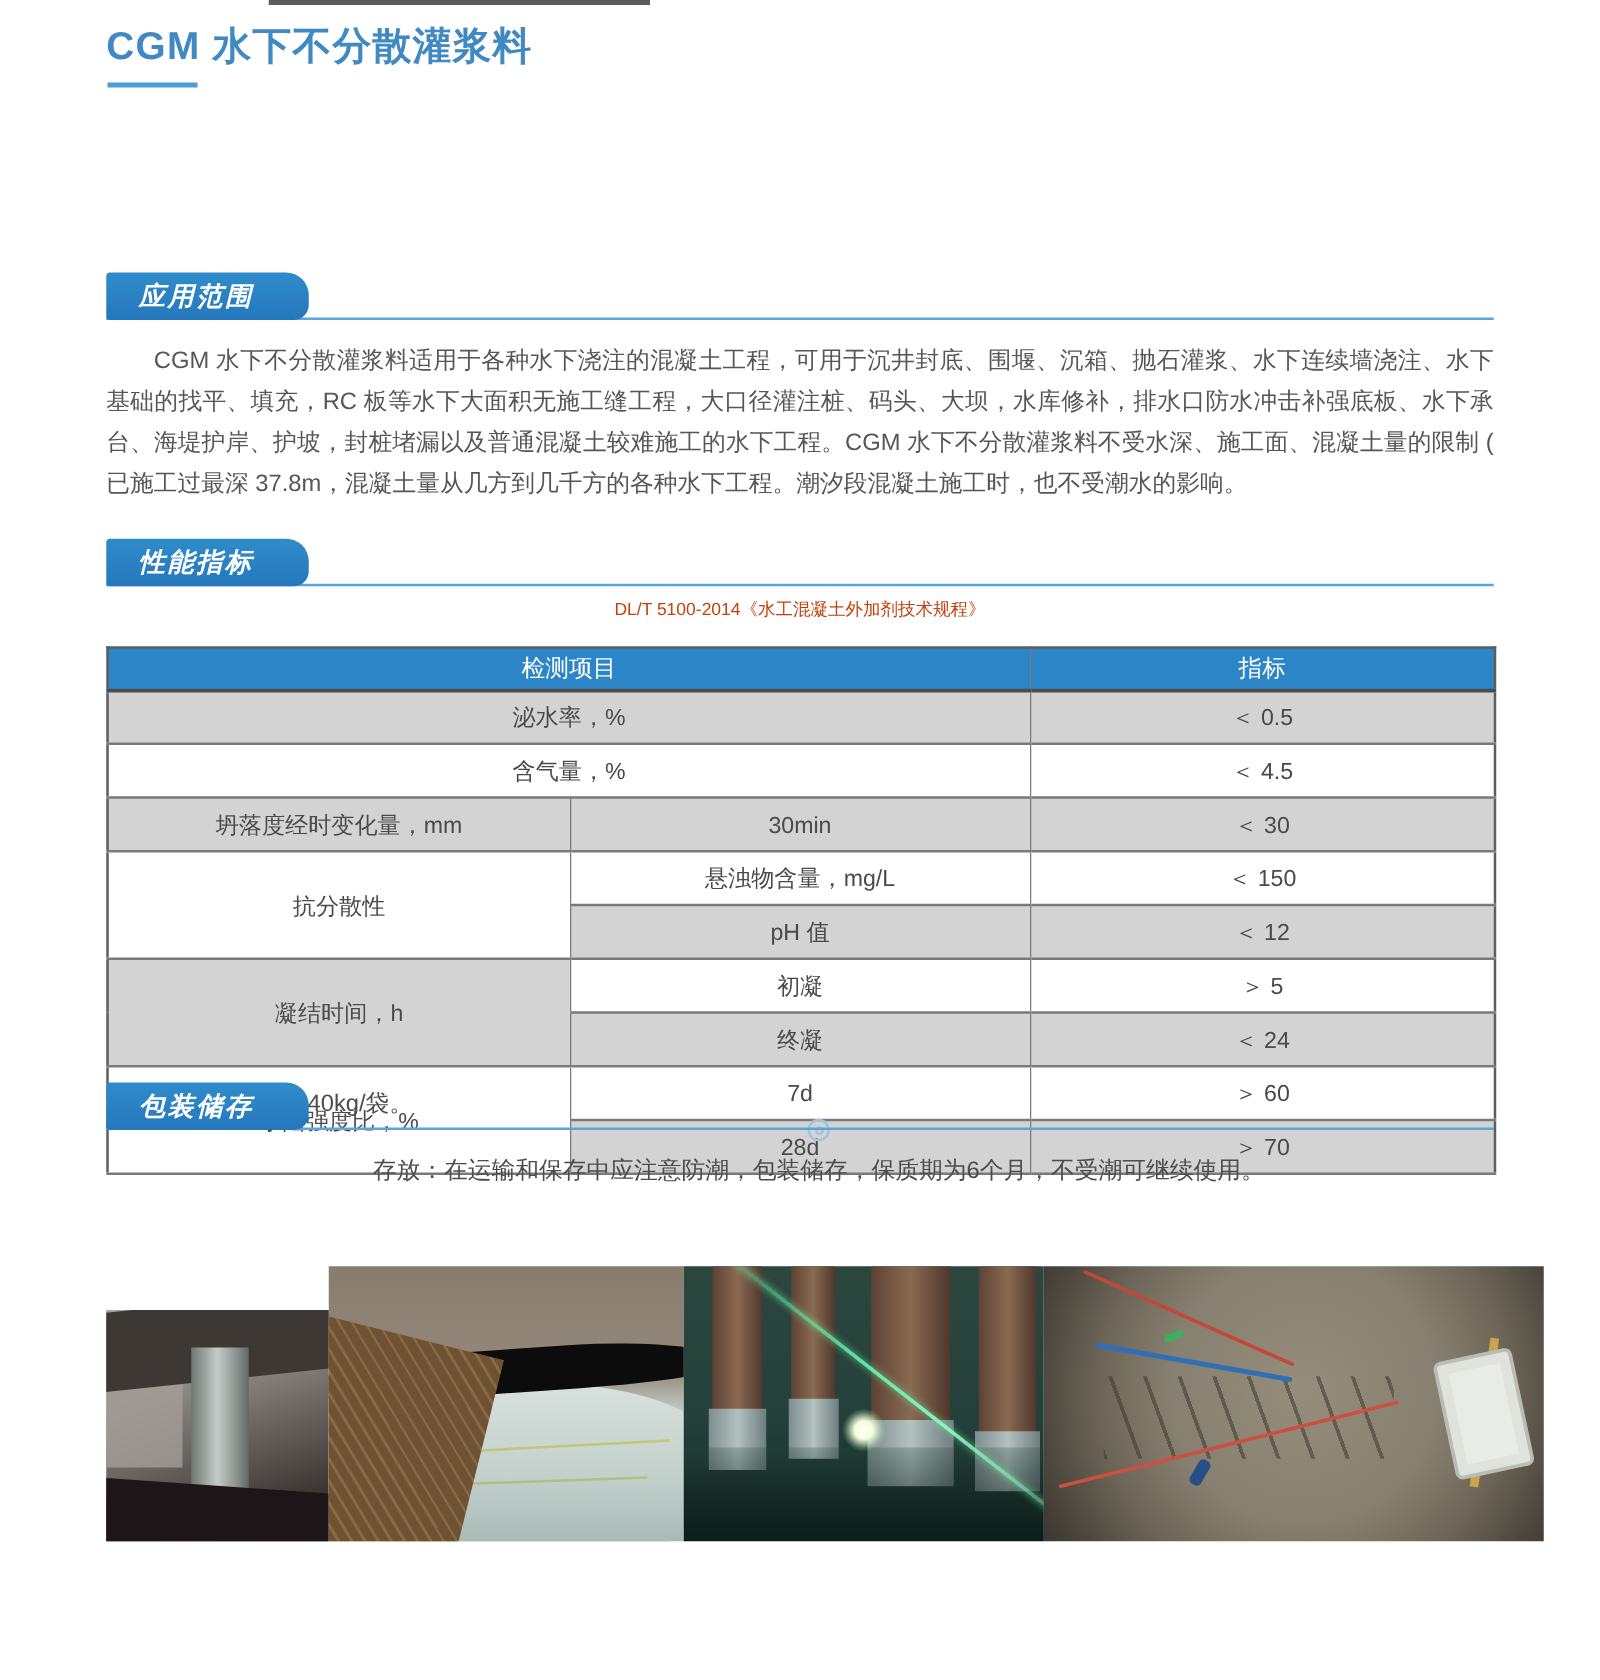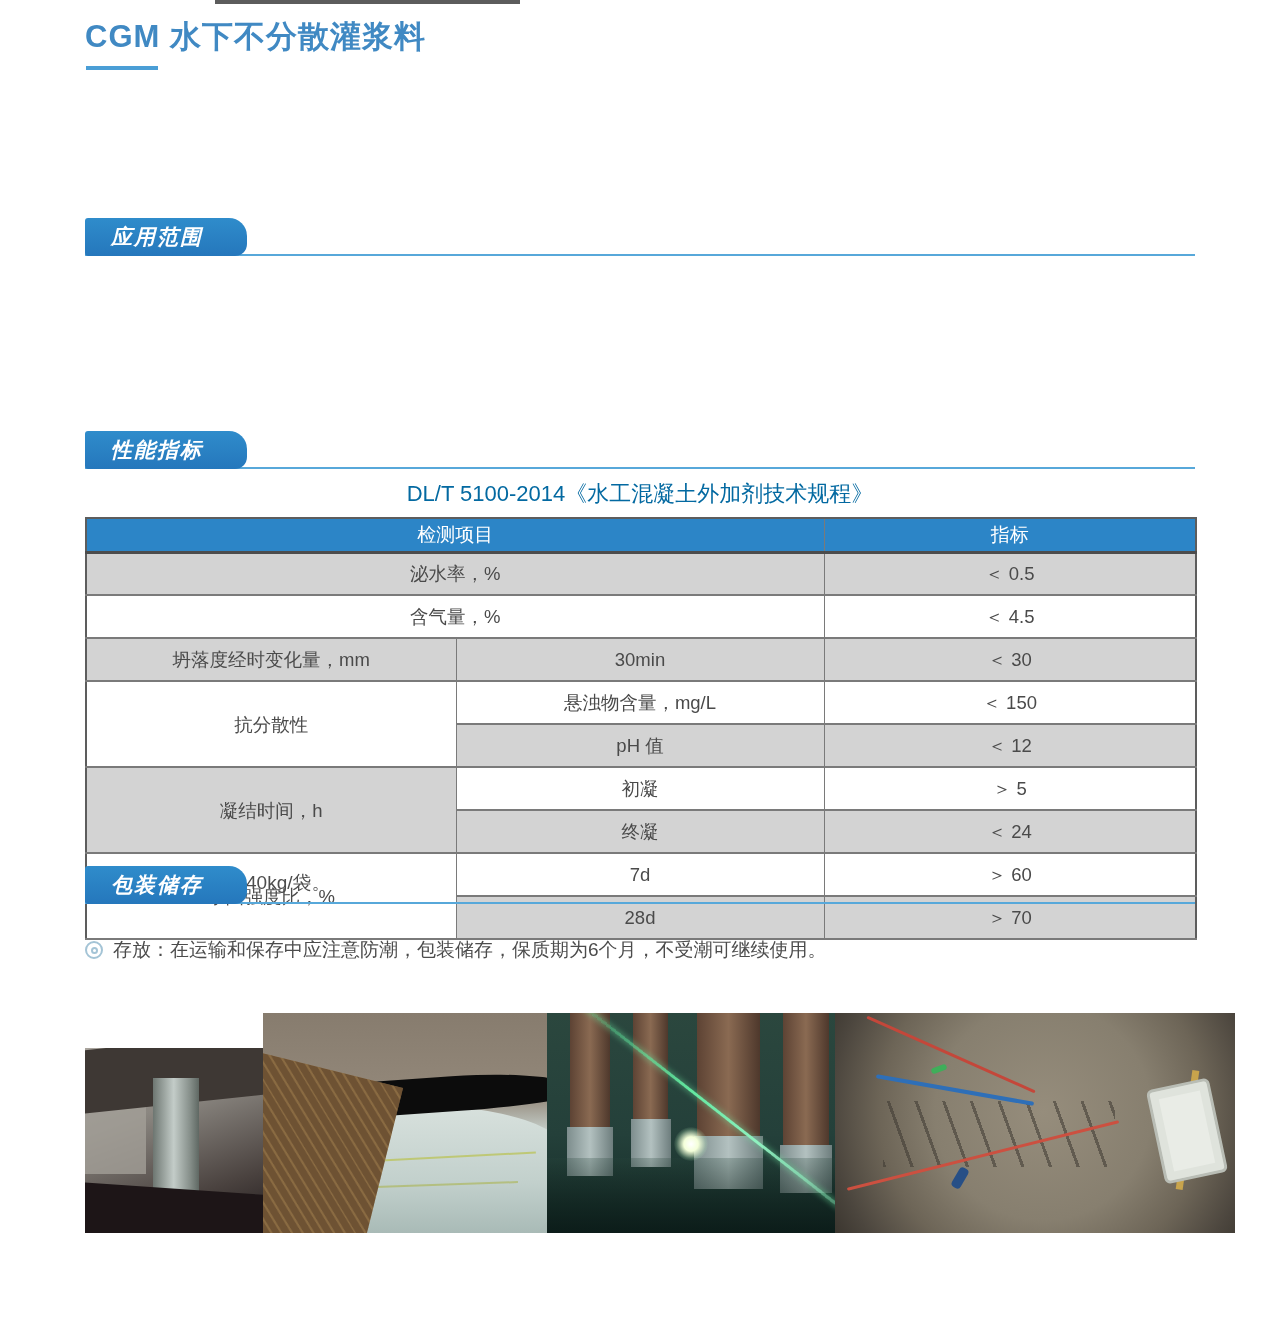--- a/index.html
+++ b/index.html
@@ -21,34 +21,34 @@
   .badge { position:absolute; left:85px; height:38px; min-width:162px; padding:0 30px 0 26px;
            background:linear-gradient(180deg,#2f8ccb,#2577bc);
            border-radius:3px 18px 12px 3px; display:flex; align-items:center; z-index:2;font-style:italic; }
   .badge span { color:#ffffff; font-size:21px; font-weight:bold; letter-spacing:2px; }
   .badge-rule { position:absolute; left:85px; width:1110px; height:2px; background:#57a8da; z-index:1; }
   .badge-apply { top:218px; } .rule-apply { top:254px; }
   .badge-perf  { top:431px; } .rule-perf  { top:467px; }
   .badge-pack  { top:866px; } .rule-pack  { top:902px; }
 
   .std-line { position:absolute; left:85px; top:479px; width:1110px; text-align:center;
-              font-size:22px; color:#0369a1; }
+              font-size:14px; color:#c2410c; }
 
   .perf-table { position:absolute; left:85px; top:517px; width:1110px; border-collapse:collapse;
                 table-layout:fixed; font-size:18.5px; color:#4a4a4a; border:2px solid #5d5d5d; }
   .perf-table th, .perf-table td { border:1px solid #7a7a7a; border-top-width:2px; border-bottom-width:2px;
                 text-align:center; height:43px; padding:0 4px; font-weight:normal; }
   .perf-table thead th { background:#2c85c7; color:#ffffff; font-size:19px; height:34px;
                 border-bottom:3px solid #4c4c4c; border-top-width:1px; }
   td.c-gray  { background:#d3d3d3; }
   td.c-white { background:#ffffff; }
 
   .bullet-item { position:absolute; left:85px; width:1140px; display:flex; align-items:center; gap:10px;
                  font-size:19px; color:#4c4c4c; }
-  .bullet-1 { top:870px; } .bullet-2 { top:937px; }
+  .bullet-1 { top:870px; } .bullet-2 { top:895px;flex-direction:column; }
   .ring-icon { width:18px; height:18px; border:2px solid #a4c4d6; border-radius:50%;
                display:inline-flex; align-items:center; justify-content:center; flex:0 0 auto; }
   .ring-icon i { display:block; width:7px; height:7px; border:2px solid #a4c4d6; border-radius:50%; }
 
   .photo { position:absolute; top:1013px; height:220px; overflow:hidden; }
   .photo1 { left:85px;  top:1048px; width:178px; height:185px; background:linear-gradient(160deg,#aaa59e 0%,#8b8781 35%,#4a423f 75%,#201a1c 100%); }
   .photo2 { left:263px; width:284px; background:linear-gradient(180deg,#877c6e 0%,#93887a 38%,#c9d4d0 55%,#a9bab6 100%); }
   .photo3 { left:547px; width:288px; background:linear-gradient(180deg,#2b473e 0%,#24403a 55%,#142b27 100%); }
   .photo4 { left:835px; width:400px; background:radial-gradient(circle at 52% 45%, #968d7c 0%, #877f6f 45%, #6d6557 68%, #4c463e 88%, #3b362f 100%); }
 
@@ -105,20 +105,21 @@
   <div class="scan-artifact"></div>
 
   <h1 class="doc-title">CGM 水下不分散灌浆料</h1>
   <div class="title-underline"></div>
 
 
   <div class="badge-rule rule-apply"></div>
   <div class="badge badge-apply">
     <span>应用范围</span>
   </div>
+  <p class="para para-apply">CGM 水下不分散灌浆料适用于各种水下浇注的混凝土工程，可用于沉井封底、围堰、沉箱、抛石灌浆、水下连续墙浇注、水下基础的找平、填充，RC 板等水下大面积无施工缝工程，大口径灌注桩、码头、大坝，水库修补，排水口防水冲击补强底板、水下承台、海堤护岸、护坡，封桩堵漏以及普通混凝土较难施工的水下工程。CGM 水下不分散灌浆料不受水深、施工面、混凝土量的限制 ( 已施工过最深 37.8m，混凝土量从几方到几千方的各种水下工程。潮汐段混凝土施工时，也不受潮水的影响。</p>
 
   <div class="badge-rule rule-perf"></div>
   <div class="badge badge-perf">
     <span>性能指标</span>
   </div>
   <div class="std-line">DL/T 5100-2014《水工混凝土外加剂技术规程》</div>
 
   <table class="perf-table">
     <colgroup>
         <col style="width:370px">

